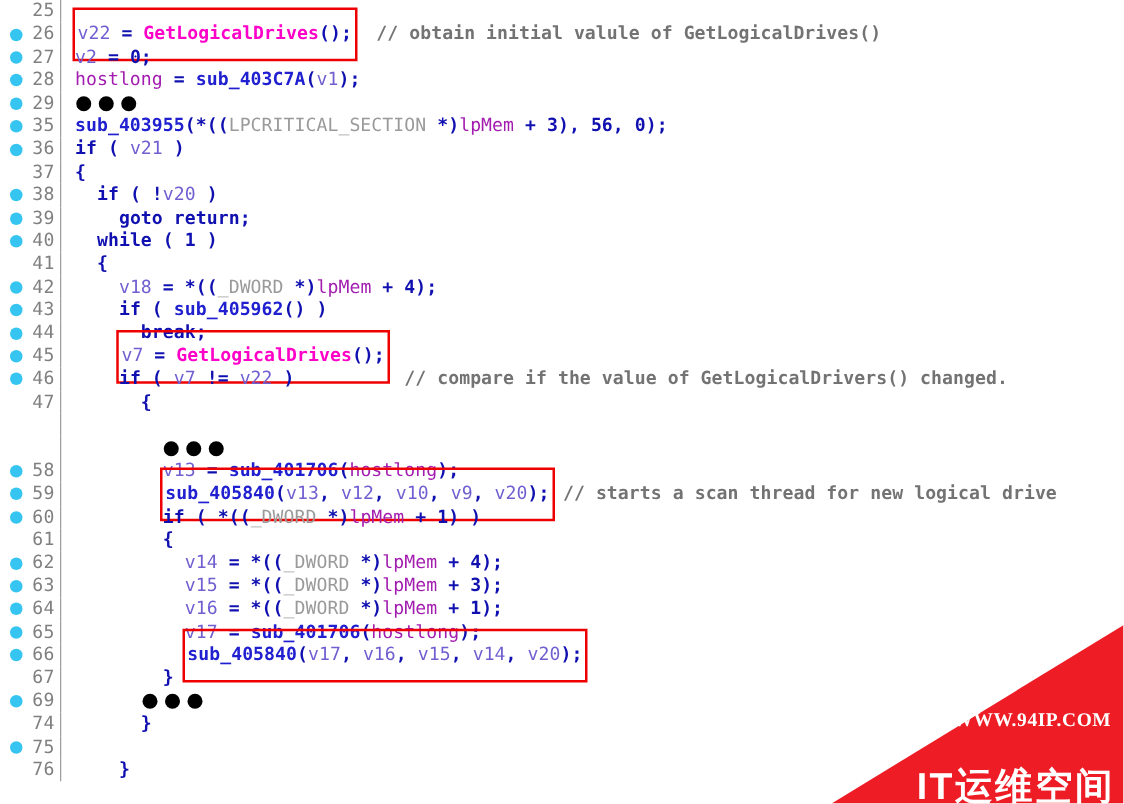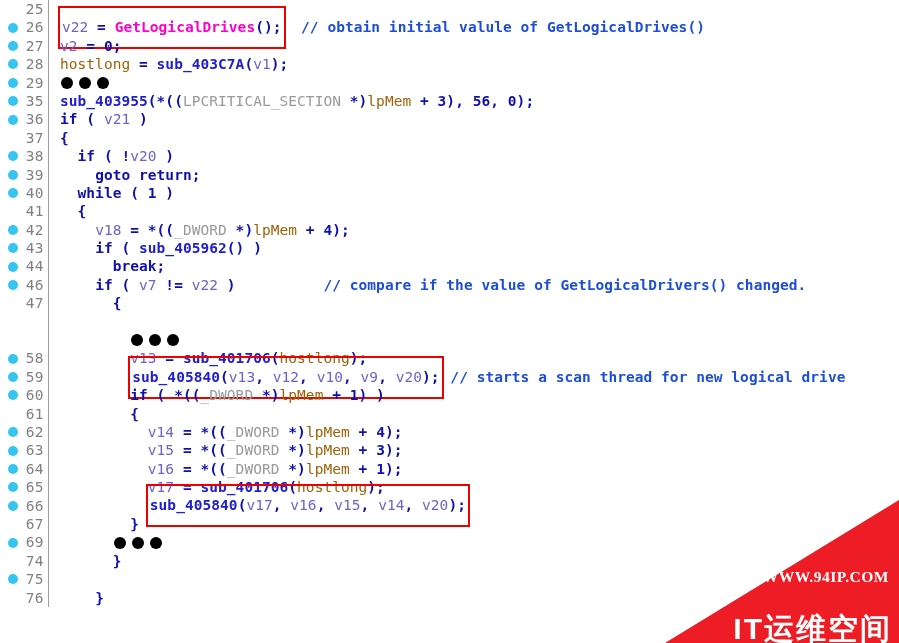--- a/index.html
+++ b/index.html
@@ -71,23 +71,23 @@
     font-size: 14.5px;
     letter-spacing: 0.05px;
   }
 
   
   .k-var    { color: #6f5fd0; }       
   .k-api    { color: #ff00c8; font-weight: bold; }  
   .k-fn     { color: #2020d0; font-weight: bold; }  
   .k-plain  { color: #1010b0; font-weight: bold; }  
   .k-type   { color: #9a9a9a; }        
-  .k-arg    { color: #a16207; }        
+  .k-arg    { color: #a21caf; }        
   .k-num    { color: #1010b0; font-weight: bold; }
-  .k-cmt    { color: #1d4ed8; font-weight: bold; }
+  .k-cmt    { color: #737373; font-weight: bold; }
 
   .hl-box {
     display: inline-block;
     border: 2.5px solid #ee0000;
     padding: 12px 2px;
     margin: 0 -2px;
     line-height: 15px;
   }
   .ellipsis-dots {
     display: inline-flex;
@@ -157,20 +157,21 @@
       <div class="code-row"><div class="gutter"><span class="bullet"></span><span class="lineno">35</span></div><div class="code-text"><span></span><span class="k-fn">sub_403955</span><span class="k-plain">(*((</span><span class="k-type">LPCRITICAL_SECTION</span><span class="k-plain"> *)</span><span class="k-arg">lpMem</span><span class="k-plain"> + </span><span class="k-num">3</span><span class="k-plain">), </span><span class="k-num">56</span><span class="k-plain">, </span><span class="k-num">0</span><span class="k-plain">);</span></div></div>
       <div class="code-row"><div class="gutter"><span class="bullet"></span><span class="lineno">36</span></div><div class="code-text"><span></span><span class="k-plain">if ( </span><span class="k-var">v21</span><span class="k-plain"> )</span></div></div>
       <div class="code-row"><div class="gutter"><span class="lineno">37</span></div><div class="code-text"><span></span><span class="k-plain">{</span></div></div>
       <div class="code-row"><div class="gutter"><span class="bullet"></span><span class="lineno">38</span></div><div class="code-text"><span>  </span><span class="k-plain">if ( !</span><span class="k-var">v20</span><span class="k-plain"> )</span></div></div>
       <div class="code-row"><div class="gutter"><span class="bullet"></span><span class="lineno">39</span></div><div class="code-text"><span>    </span><span class="k-plain">goto return;</span></div></div>
       <div class="code-row"><div class="gutter"><span class="bullet"></span><span class="lineno">40</span></div><div class="code-text"><span>  </span><span class="k-plain">while ( </span><span class="k-num">1</span><span class="k-plain"> )</span></div></div>
       <div class="code-row"><div class="gutter"><span class="lineno">41</span></div><div class="code-text"><span>  </span><span class="k-plain">{</span></div></div>
       <div class="code-row"><div class="gutter"><span class="bullet"></span><span class="lineno">42</span></div><div class="code-text"><span>    </span><span class="k-var">v18</span><span class="k-plain"> = *((</span><span class="k-type">_DWORD</span><span class="k-plain"> *)</span><span class="k-arg">lpMem</span><span class="k-plain"> + </span><span class="k-num">4</span><span class="k-plain">);</span></div></div>
       <div class="code-row"><div class="gutter"><span class="bullet"></span><span class="lineno">43</span></div><div class="code-text"><span>    </span><span class="k-plain">if ( </span><span class="k-fn">sub_405962</span><span class="k-plain">() )</span></div></div>
       <div class="code-row"><div class="gutter"><span class="bullet"></span><span class="lineno">44</span></div><div class="code-text"><span>      </span><span class="k-plain">break;</span></div></div>
+      <div class="code-row"><div class="gutter"><span class="bullet"></span><span class="lineno">45</span></div><div class="code-text"><span>    </span><span class="hl-box"><span class="k-var">v7</span><span class="k-plain"> = </span><span class="k-api">GetLogicalDrives</span><span class="k-plain">();</span></span></div></div>
       <div class="code-row"><div class="gutter"><span class="bullet"></span><span class="lineno">46</span></div><div class="code-text"><span>    </span><span class="k-plain">if ( </span><span class="k-var">v7</span><span class="k-plain"> != </span><span class="k-var">v22</span><span class="k-plain"> )</span><span class="k-cmt">          // compare if the value of GetLogicalDrivers() changed.</span></div></div>
       <div class="code-row"><div class="gutter"><span class="lineno">47</span></div><div class="code-text"><span>      </span><span class="k-plain">{</span></div></div>
       <div class="code-row"><div class="gutter"><span class="lineno"></span></div><div class="code-text"><span></span></div></div>
       <div class="code-row"><div class="gutter"><span class="lineno"></span></div><div class="code-text"><span>        </span><span class="ellipsis-dots"><i></i><i></i><i></i></span></div></div>
       <div class="code-row"><div class="gutter"><span class="bullet"></span><span class="lineno">58</span></div><div class="code-text"><span>        </span><span class="k-var">v13</span><span class="k-plain"> = </span><span class="k-fn">sub_401706</span><span class="k-plain">(</span><span class="k-arg">hostlong</span><span class="k-plain">);</span></div></div>
       <div class="code-row"><div class="gutter"><span class="bullet"></span><span class="lineno">59</span></div><div class="code-text"><span>        </span><span class="hl-box"><span class="k-fn">sub_405840</span><span class="k-plain">(</span><span class="k-var">v13</span><span class="k-plain">, </span><span class="k-var">v12</span><span class="k-plain">, </span><span class="k-var">v10</span><span class="k-plain">, </span><span class="k-var">v9</span><span class="k-plain">, </span><span class="k-var">v20</span><span class="k-plain">);</span></span><span class="k-cmt"> // starts a scan thread for new logical drive</span></div></div>
       <div class="code-row"><div class="gutter"><span class="bullet"></span><span class="lineno">60</span></div><div class="code-text"><span>        </span><span class="k-plain">if ( *((</span><span class="k-type">_DWORD</span><span class="k-plain"> *)</span><span class="k-arg">lpMem</span><span class="k-plain"> + </span><span class="k-num">1</span><span class="k-plain">) )</span></div></div>
       <div class="code-row"><div class="gutter"><span class="lineno">61</span></div><div class="code-text"><span>        </span><span class="k-plain">{</span></div></div>
       <div class="code-row"><div class="gutter"><span class="bullet"></span><span class="lineno">62</span></div><div class="code-text"><span>          </span><span class="k-var">v14</span><span class="k-plain"> = *((</span><span class="k-type">_DWORD</span><span class="k-plain"> *)</span><span class="k-arg">lpMem</span><span class="k-plain"> + </span><span class="k-num">4</span><span class="k-plain">);</span></div></div>
       <div class="code-row"><div class="gutter"><span class="bullet"></span><span class="lineno">63</span></div><div class="code-text"><span>          </span><span class="k-var">v15</span><span class="k-plain"> = *((</span><span class="k-type">_DWORD</span><span class="k-plain"> *)</span><span class="k-arg">lpMem</span><span class="k-plain"> + </span><span class="k-num">3</span><span class="k-plain">);</span></div></div>

